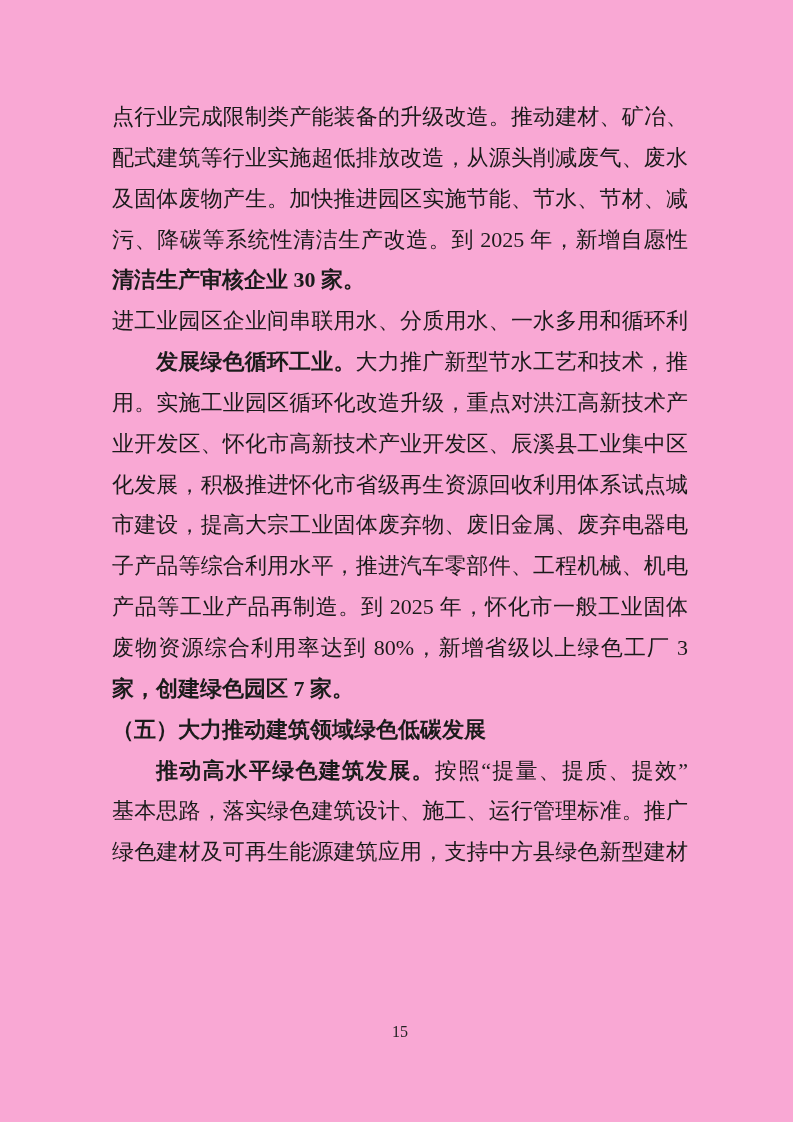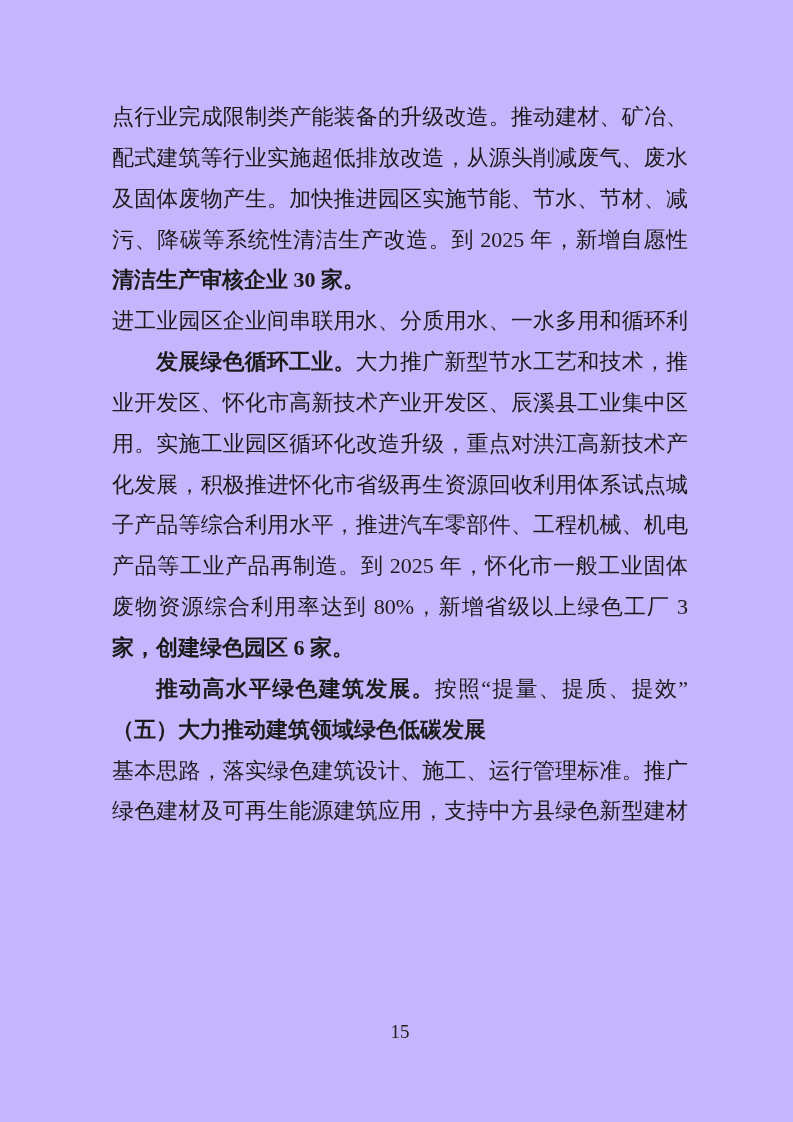--- a/index.html
+++ b/index.html
@@ -4,21 +4,21 @@
 <style>
   html, body {
     margin: 0;
     padding: 0;
     background: #ffffff;
   }
   .page {
     position: relative;
     width: 793px;
     height: 1122px;
-    background: #c4b5fd;
+    background: #f9a8d4;
     overflow: hidden;
     font-family: "Liberation Serif", "DejaVu Serif", serif;
     color: #1b1b1b;
   }
   .text-block {
     position: absolute;
     left: 112px;
     top: 97px;
     width: 576px;
     font-size: 22px;
@@ -41,21 +41,21 @@
   }
   .b {
     font-weight: 700;
   }
   .page-number {
     position: absolute;
     left: 112px;
     top: 1022px;
     width: 576px;
     text-align: center;
-    font-size: 19px;
+    font-size: 16px;
     line-height: 20px;
     color: #222222;
   }
 </style>
 </head>
 <body>
 
 <div class="page">
   <div class="text-block">
 
@@ -67,39 +67,40 @@
     <div class="ln"><span class="b"></span><span>及固体废物产生。加快推进园区实施节能、节水、节材、减</span></div>
 
     <div class="ln"><span class="b"></span><span>污、降碳等系统性清洁生产改造。到 2025 年，新增自愿性</span></div>
 
     <div class="ln end"><span class="b"></span><span>清洁生产审核企业 30 家。</span></div>
 
     <div class="ln"><span class="b"></span><span>进工业园区企业间串联用水、分质用水、一水多用和循环利</span></div>
 
     <div class="ln ind"><span class="b">发展绿色循环工业。</span><span>大力推广新型节水工艺和技术，推</span></div>
 
+    <div class="ln"><span class="b"></span><span>用。实施工业园区循环化改造升级，重点对洪江高新技术产</span></div>
+
     <div class="ln"><span class="b"></span><span>业开发区、怀化市高新技术产业开发区、辰溪县工业集中区</span></div>
-
-    <div class="ln"><span class="b"></span><span>用。实施工业园区循环化改造升级，重点对洪江高新技术产</span></div>
 
 
     <div class="ln"><span class="b"></span><span>化发展，积极推进怀化市省级再生资源回收利用体系试点城</span></div>
 
+    <div class="ln"><span class="b"></span><span>市建设，提高大宗工业固体废弃物、废旧金属、废弃电器电</span></div>
 
     <div class="ln"><span class="b"></span><span>子产品等综合利用水平，推进汽车零部件、工程机械、机电</span></div>
 
     <div class="ln"><span class="b"></span><span>产品等工业产品再制造。到 2025 年，怀化市一般工业固体</span></div>
 
     <div class="ln"><span class="b"></span><span>废物资源综合利用率达到 80%，新增省级以上绿色工厂 3</span></div>
 
-    <div class="ln end"><span class="b"></span><span>家，创建绿色园区 6 家。</span></div>
+    <div class="ln end"><span class="b"></span><span>家，创建绿色园区 7 家。</span></div>
+
+    <div class="ln head"><span>（五）大力推动建筑领域绿色低碳发展</span></div>
 
     <div class="ln ind"><span class="b">推动高水平绿色建筑发展。</span><span>按照“提量、提质、提效”</span></div>
-
-    <div class="ln head"><span>（五）大力推动建筑领域绿色低碳发展</span></div>
 
     <div class="ln"><span class="b"></span><span>基本思路，落实绿色建筑设计、施工、运行管理标准。推广</span></div>
 
     <div class="ln"><span class="b"></span><span>绿色建材及可再生能源建筑应用，支持中方县绿色新型建材</span></div>
 
 
   </div>
 
   <div class="page-number">15</div>
 </div>

